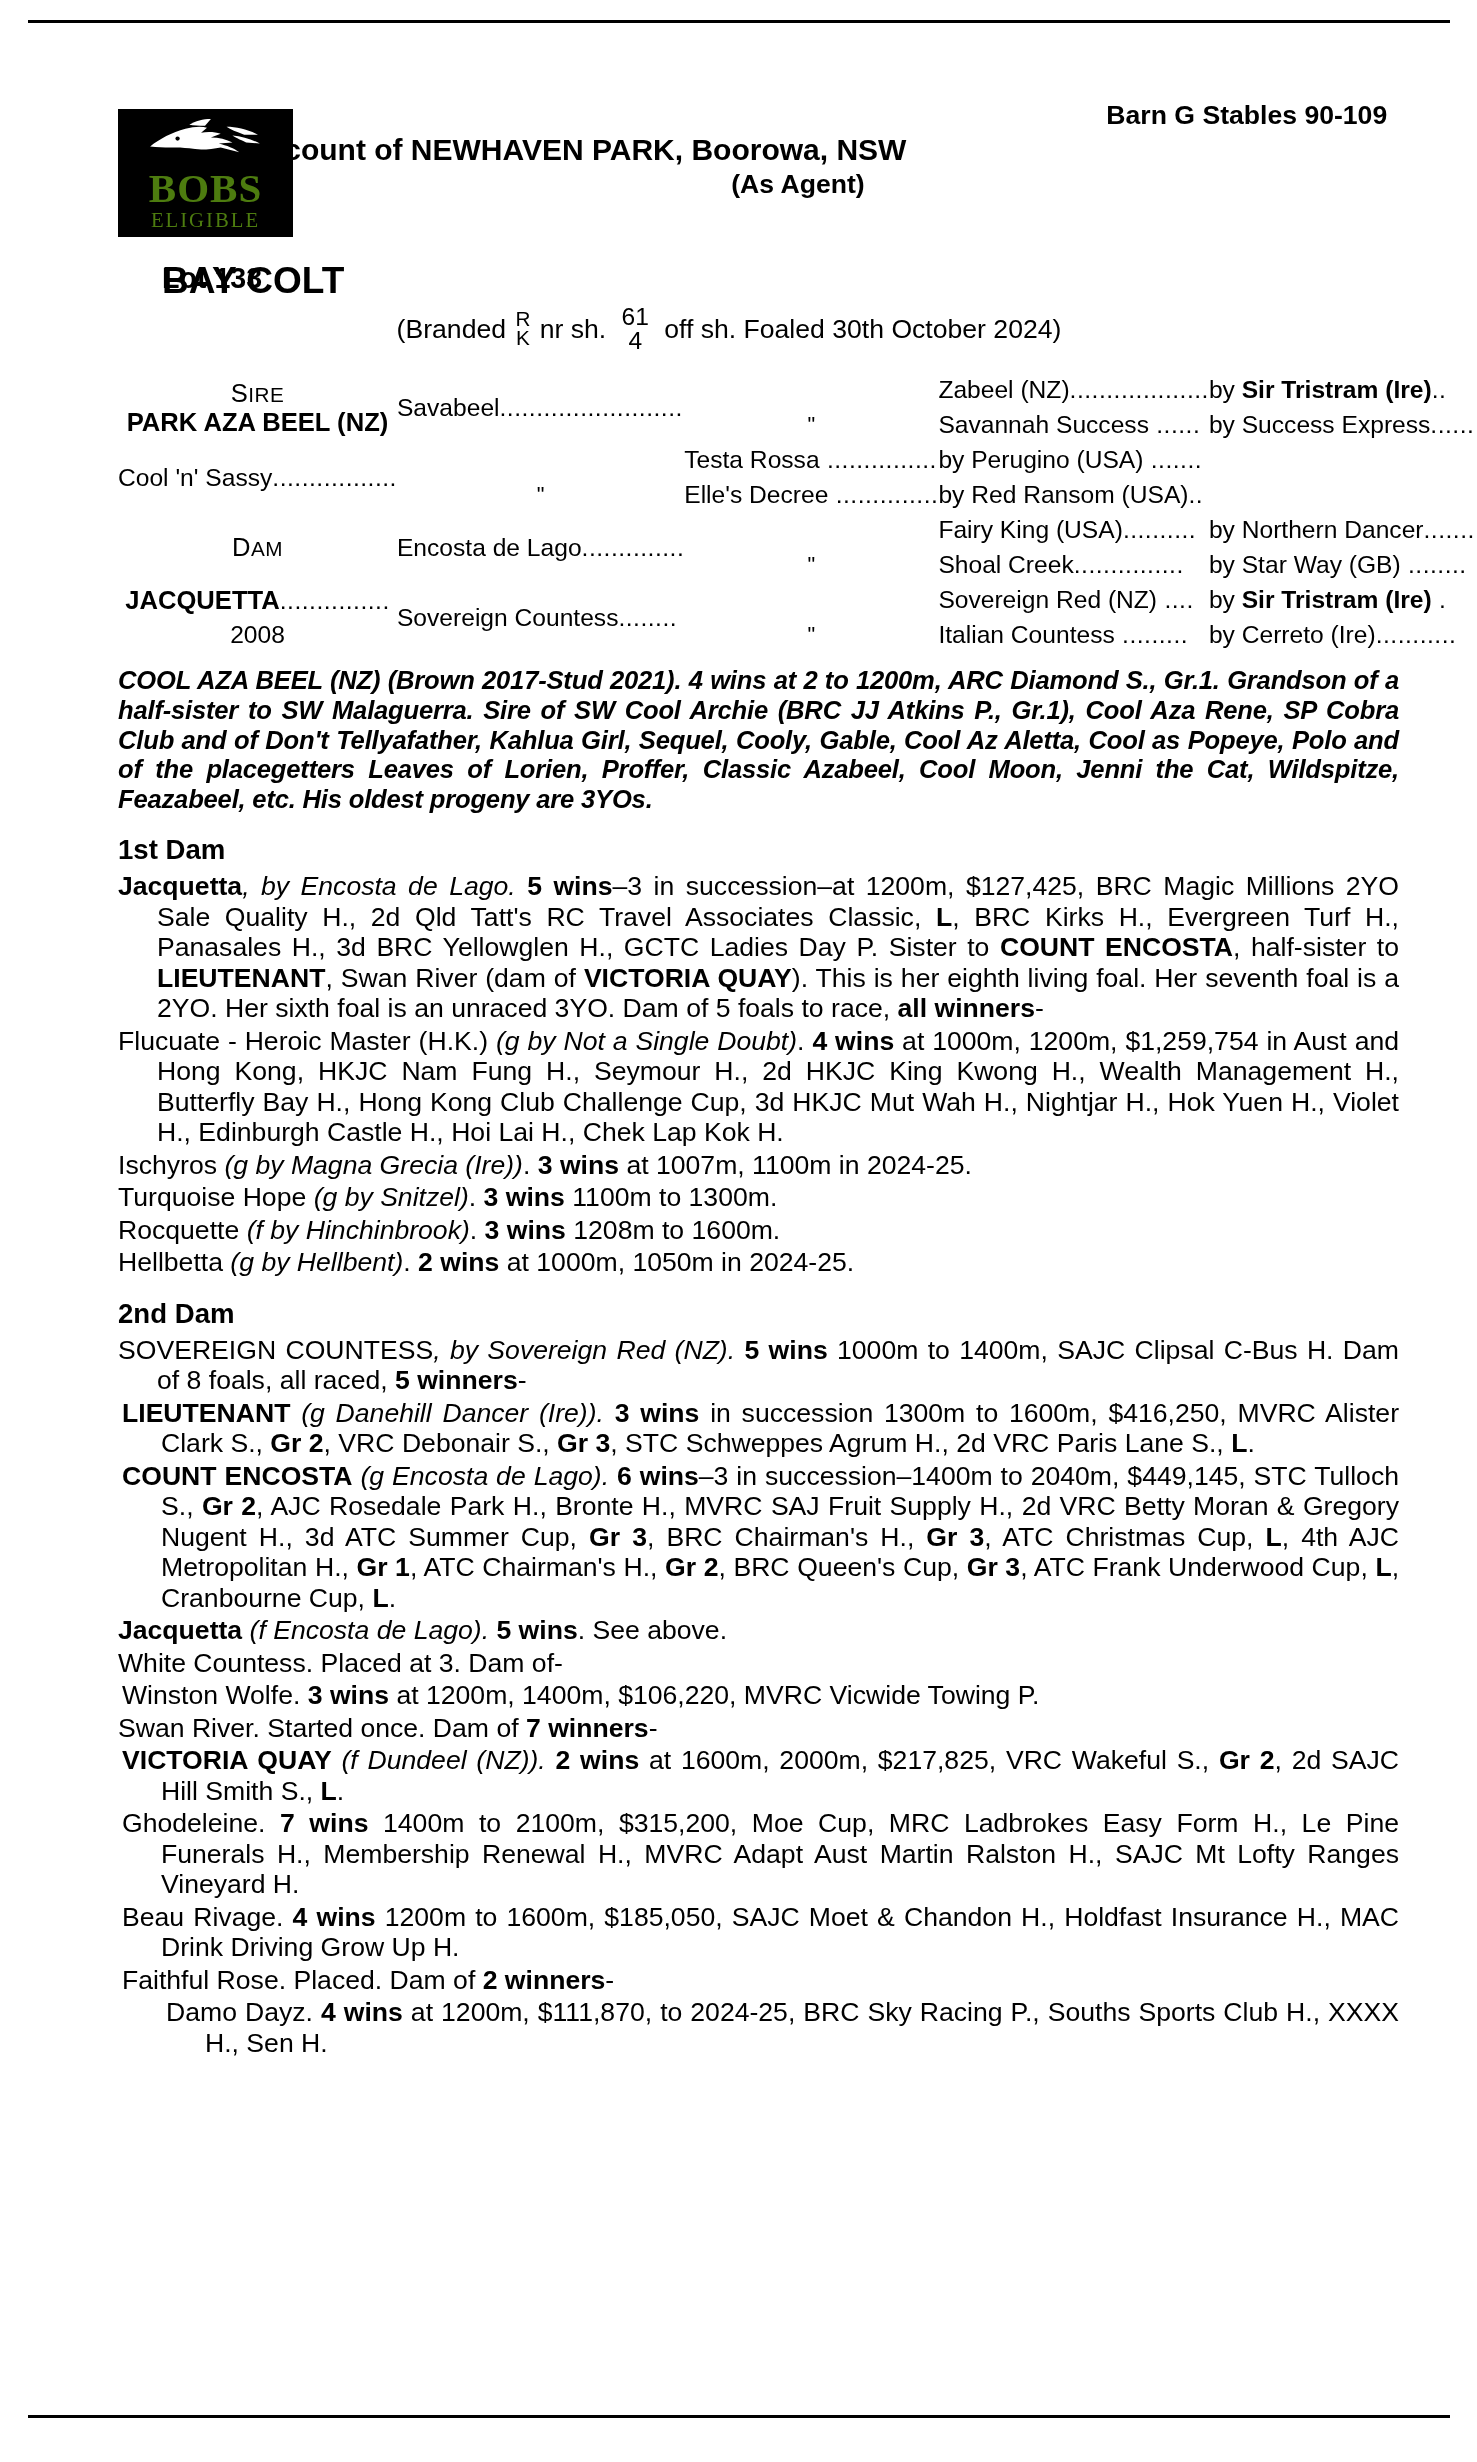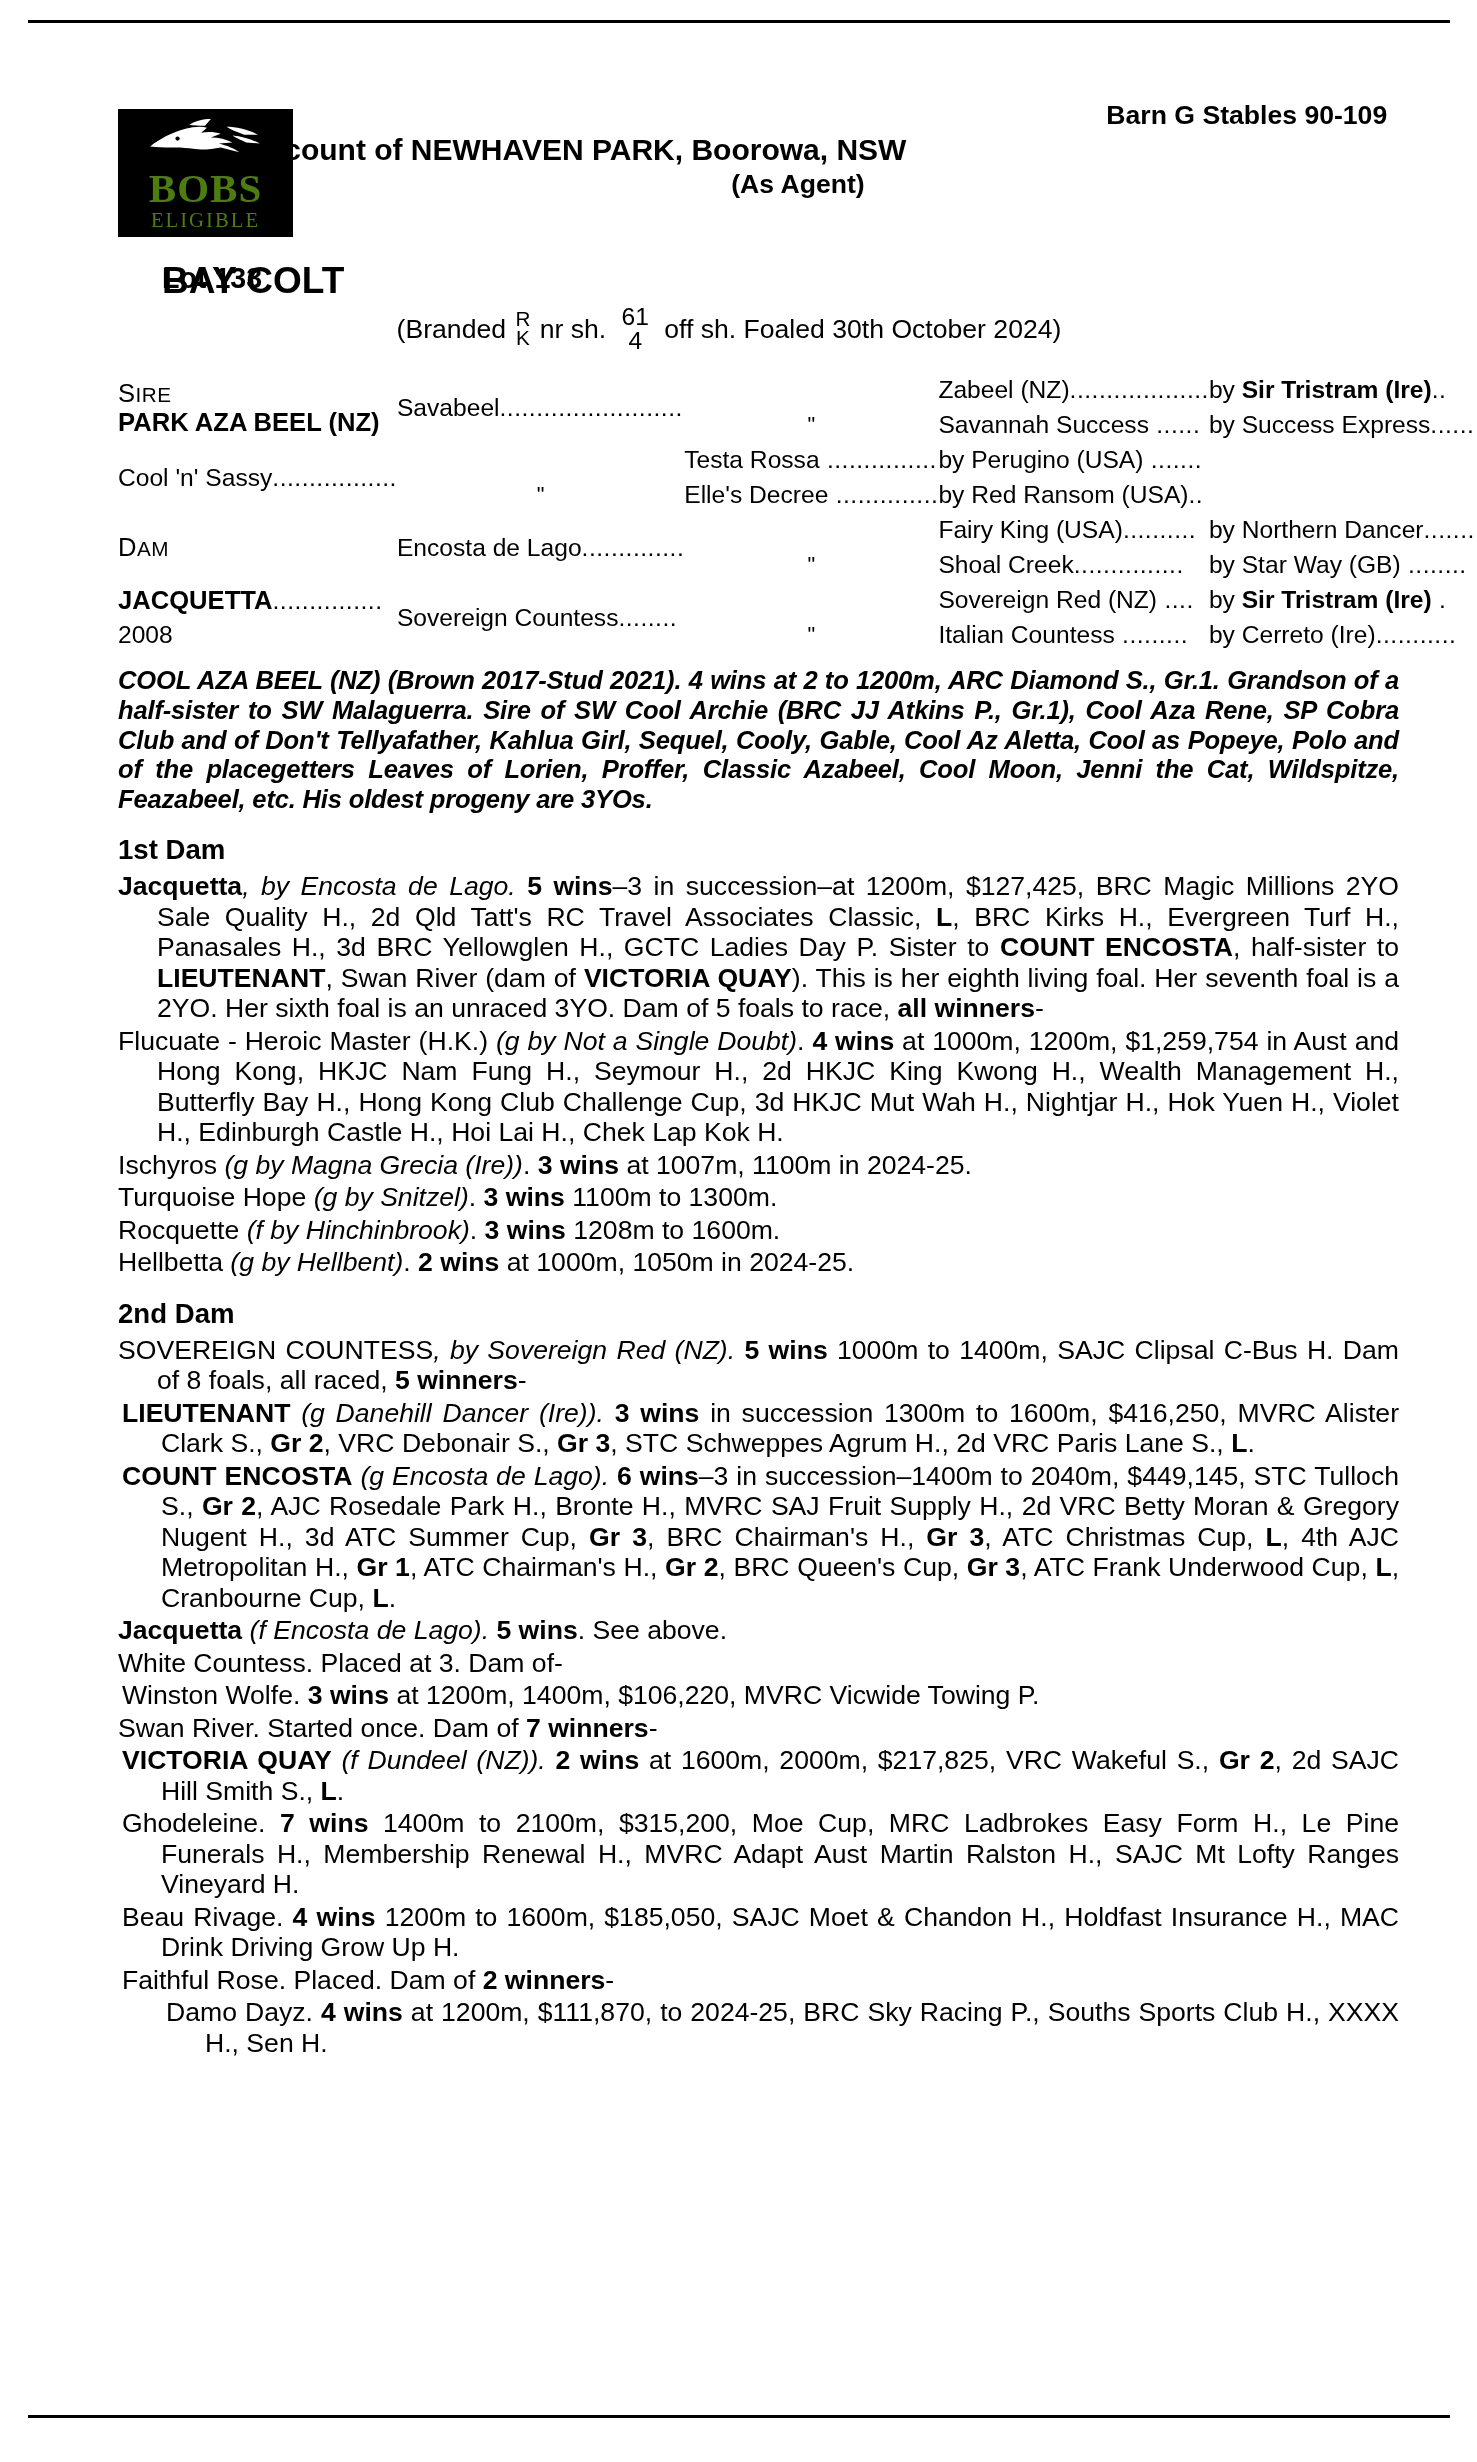--- a/index.html
+++ b/index.html
@@ -157,21 +157,21 @@
     margin-top: 17.7px;
     width: 1281px;
     border-collapse: collapse;
     font-size: 24.6px;
   }
   .ped td {
     vertical-align: middle;
     padding: 0;
     white-space: nowrap;
   }
-  .ped-col1 { width: 246px; text-align: left; }
+  .ped-col1 { width: 246px; text-align: center; }
   .ped-col2 { width: 305px; }
   .ped-col3 { width: 29.6px; text-align: center; font-size: 21.7px; }
   .ped-col4 { width: 296px; }
   .ped-col5 { width: 394px; }
   .ped-row { height: 35px; }
   .smallcaps-label {
     font-size: 20.7px;
     letter-spacing: 0.5px;
   }
   .smallcaps-label .big { font-size: 25.6px; }

